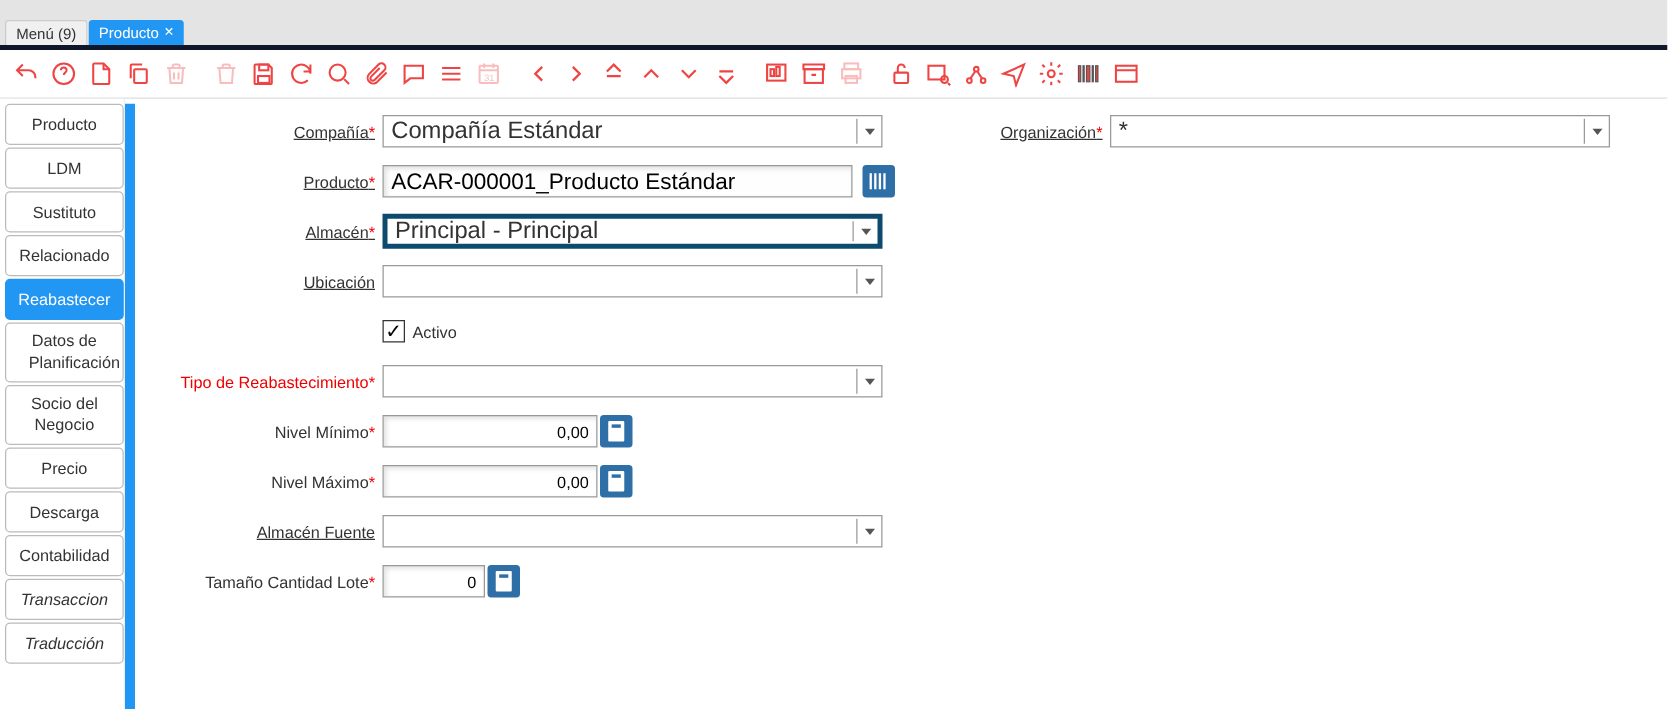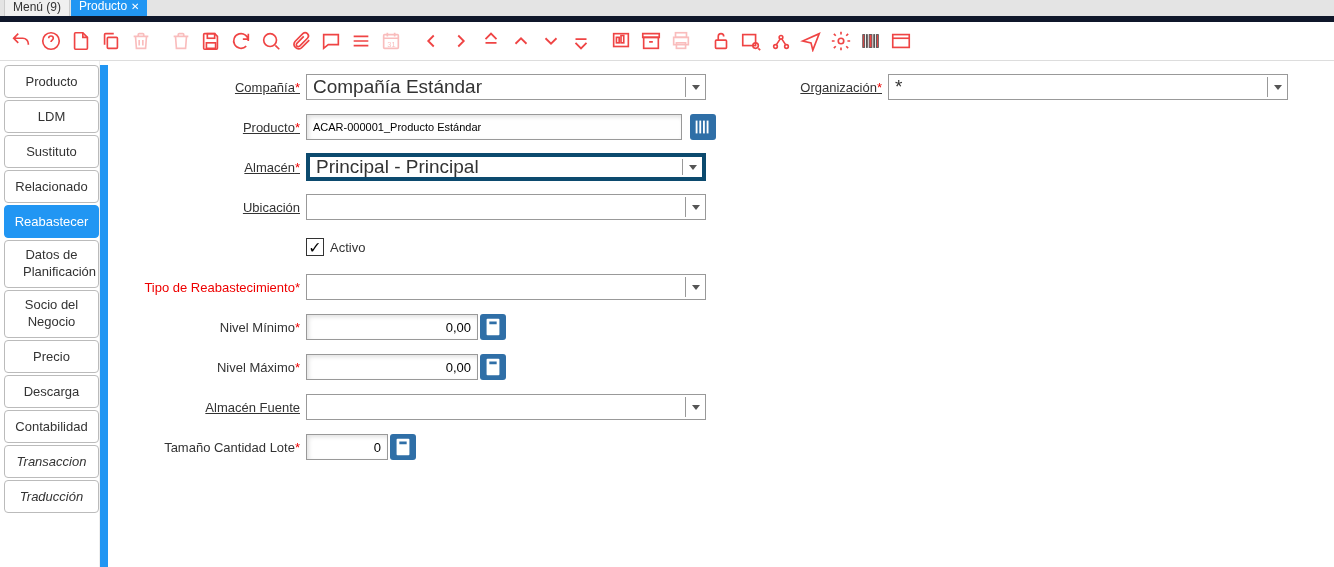--- a/index.html
+++ b/index.html
@@ -1,18 +1,18 @@
 <!DOCTYPE html>
 <html><head>
 <meta charset="utf-8">
 <style>
 * { box-sizing: border-box; margin: 0; padding: 0; font-family: Arial, Helvetica, sans-serif; }
 body { background: #fff; font-size: 13px; color: #333; }
 
-.tabs-bar { background: #e4e4e4; display: flex; align-items: flex-end; height: 22px; padding-left: 4px; gap: 1px; border-bottom: 6px solid #0f172a;}
+.tabs-bar { background: #e4e4e4; display: flex; align-items: flex-end; height: 40px; padding-left: 4px; gap: 1px; border-bottom: 4px solid #0f172a;}
 .tab { padding: 3px 8px; font-size: 12px; display: flex; align-items: center; gap: 4px; height: 20px; border-radius: 3px 3px 0 0;}
 .tab.inactive { background: #f0f0f0; color: #333; border: 1px solid #ccc; border-bottom: none;}
 .tab.active { background: #2196f3; color: #fff; }
 .tab .close { font-size: 10px; }
 
 .toolbar { background: #fff; border-bottom: 1px solid #ddd; padding: 6px 8px; display: flex; gap: 4px; align-items: center; }
 .tool-icon { width: 26px; height: 26px; display: flex; align-items: center; justify-content: center; color: #ef4444; fill: #555; stroke: #555;}
 .tool-icon.disabled { opacity: 0.35; }
 .tool-sep { width: 6px; }
 
@@ -33,21 +33,21 @@
 .form-label { width: 168px; text-align: right; font-size: 13px; }
 .form-label.underline { text-decoration: underline; }
 .form-label .req { color: #e00; }
 .form-label.red-text { color: #e00; }
 
 .combo, .txt { height: 26px; border: 1px solid #999; padding: 2px 6px; font-size: 19px; background: #fff; }
 .combo { display: flex; align-items: center; justify-content: space-between; }
 .combo.wide { width: 400px; }
 .combo.highlight { border: 4px solid #0c4a6e; width:400px; height:28px;}
 .combo .arrow-btn { width: 20px; height: 100%; display:flex; align-items:center; justify-content:center; border-left:1px solid #999; margin:-2px -6px -2px 0; }
-.txt-input { width: 376px; height: 26px; border: 1px solid #999; padding: 2px 6px; font-size:11px; background:#fefefe; box-shadow: inset 2px 2px 4px rgba(0,0,0,0.12);}
+.txt-input { width: 376px; height: 26px; border: 1px solid #999; padding: 2px 6px; font-size:18px; background:#fefefe; box-shadow: inset 2px 2px 4px rgba(0,0,0,0.12);}
 .num-wrap{ display:flex; }
 .num-input { width: 172px; height: 26px; border: 1px solid #999; padding: 2px 6px; font-size: 13px; text-align: right;box-shadow: inset 2px 2px 4px rgba(0,0,0,0.12);}
 .num-input.sm { width: 82px;}
 .btn-sq { width: 26px; height: 26px; background: #2f6fa7; color: #fff; display: flex; align-items: center; justify-content: center; border-radius:3px; margin-left:2px;}
 
 .checkbox-row { margin-left: 174px; display:flex; align-items:center; gap:6px;}
 .chk { width:18px; height:18px; border:1px solid #333; color:#000; display:flex; align-items:center; justify-content:center; font-size:16px;}
 
 svg { width: 22px; height: 22px; }
 .tri-down{ width:0;height:0;border-left:4px solid transparent;border-right:4px solid transparent;border-top:5px solid #555;}

